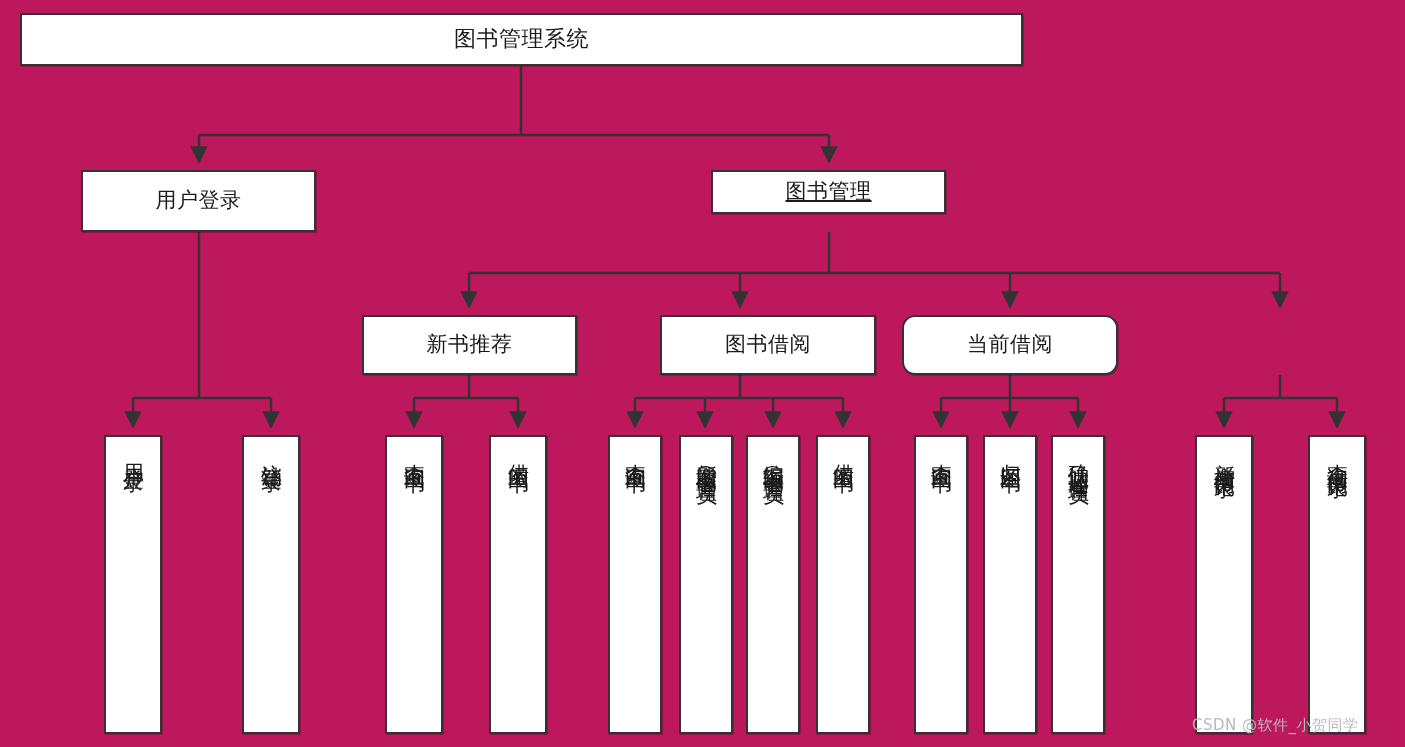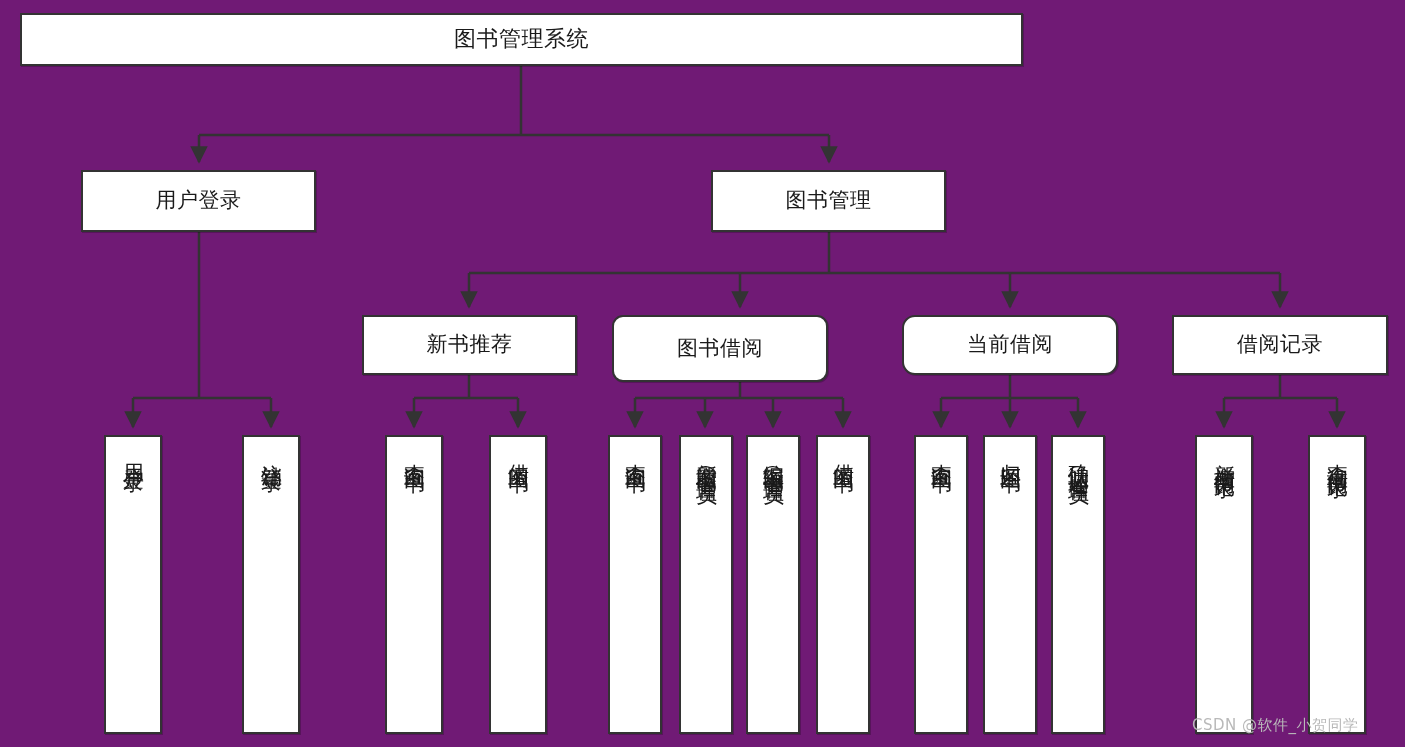--- a/index.html
+++ b/index.html
@@ -9,21 +9,21 @@
     background: #ffffff;
   }
   body {
     font-family: "DejaVu Sans", "Liberation Sans", sans-serif;
     color: #1a1a1a;
   }
   #canvas {
     position: relative;
     width: 1405px;
     height: 747px;
-    background: #701a75;
+    background: #be185d;
     overflow: hidden;
   }
   #connectors {
     position: absolute;
     left: 0;
     top: 0;
     width: 1405px;
     height: 747px;
     pointer-events: none;
   }
@@ -123,35 +123,32 @@
     </g>
   </svg>
 
   <div class="node root" style="left:20px; top:13px; width:1003px; height:53px;">
     <span class="label">图书管理系统</span>
   </div>
 
   <div class="node" style="left:81px; top:170px; width:235px; height:62px;">
     <span class="label">用户登录</span>
   </div>
-  <div class="node" style="left:711px; top:170px; width:235px; height:62px;">
+  <div class="node" style="left:711px; top:170px; width:235px; height:44px;text-decoration:underline;">
     <span class="label">图书管理</span>
   </div>
 
   <div class="node" style="left:362px; top:315px; width:215px; height:60px;">
     <span class="label">新书推荐</span>
   </div>
-  <div class="node" style="left:612px; top:315px; width:216px; height:67px;border-radius:11px;">
+  <div class="node" style="left:660px; top:315px; width:216px; height:60px;">
     <span class="label">图书借阅</span>
   </div>
   <div class="node" style="left:902px; top:315px; width:216px; height:60px;border-radius:13px;">
     <span class="label">当前借阅</span>
-  </div>
-  <div class="node" style="left:1172px; top:315px; width:216px; height:60px;">
-    <span class="label">借阅记录</span>
   </div>
 
   <div class="node leaf" style="left:104px; top:435px; width:58px; height:299px;">
     <span class="label">用户登录</span>
   </div>
   <div class="node leaf" style="left:242px; top:435px; width:58px; height:299px;">
     <span class="label">注销登录</span>
   </div>
 
   <div class="node leaf" style="left:385px; top:435px; width:58px; height:299px;">

